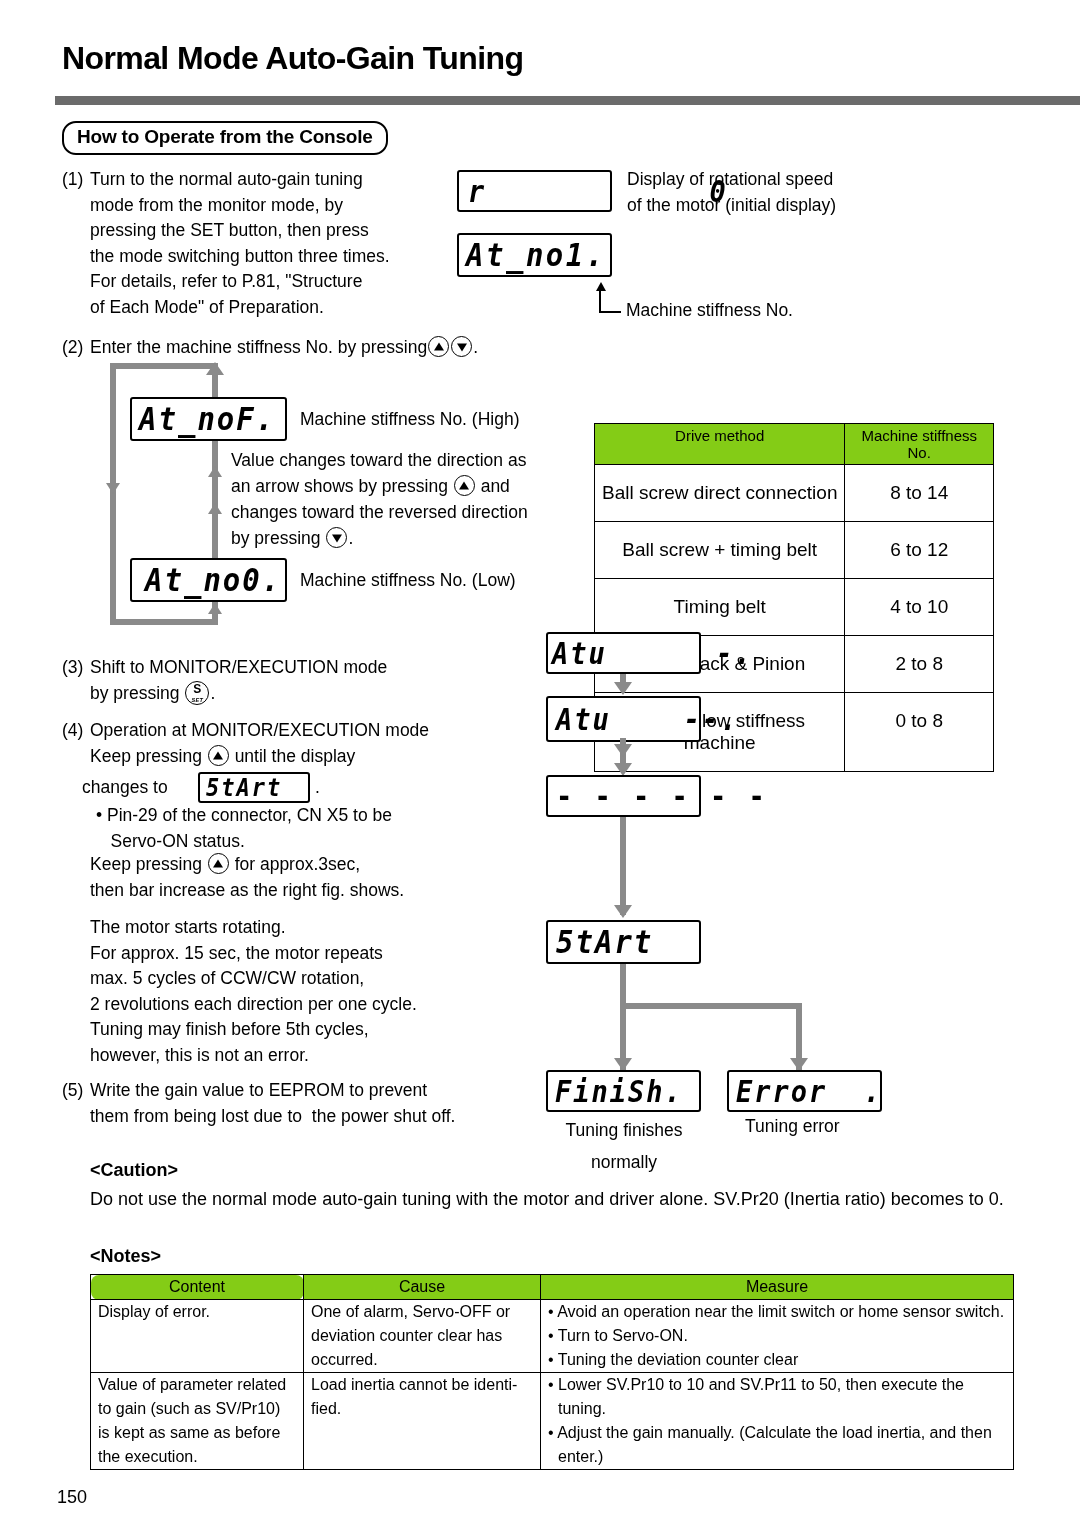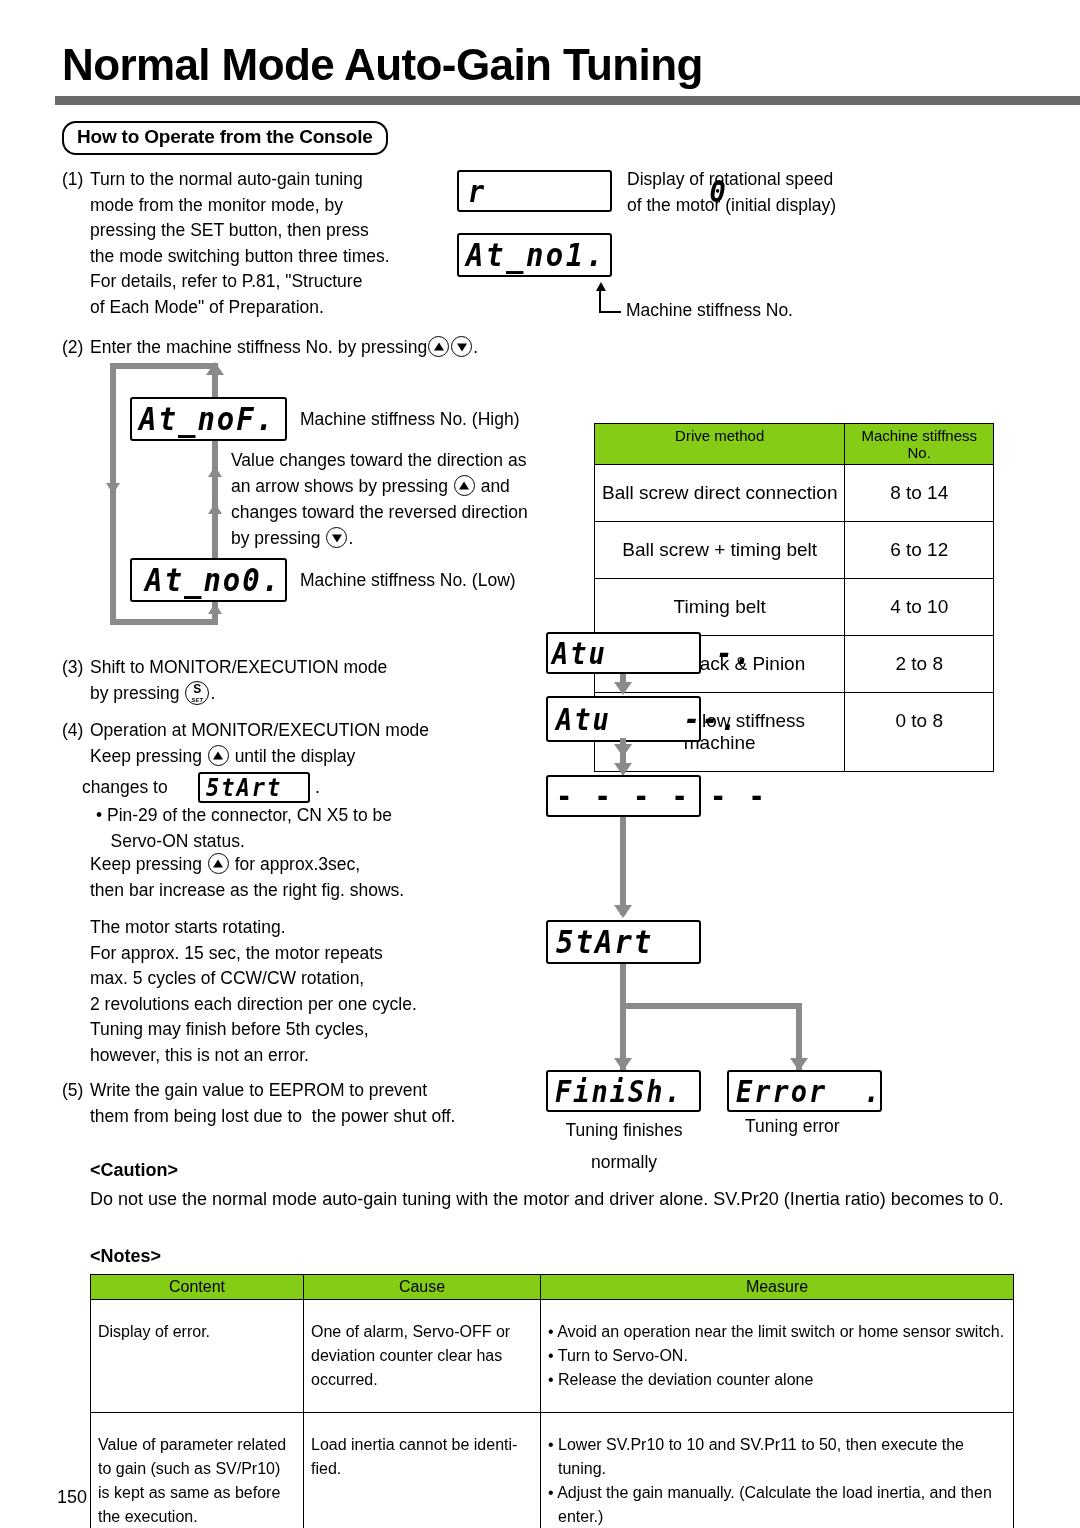--- a/index.html
+++ b/index.html
@@ -6,21 +6,21 @@
   body{
     width:1080px;height:1528px;position:relative;overflow:hidden;
     font-family:"Liberation Sans","DejaVu Sans",sans-serif;
     color:#000;
   }
   .page{position:absolute;inset:0;}
 
   
   #title{
     position:absolute;left:62px;top:40px;
-    font-size:44px;font-weight:bold;letter-spacing:-0.6px;
+    font-size:32px;font-weight:bold;letter-spacing:-0.6px;
     white-space:nowrap;
   }
   #title-rule{
     position:absolute;left:55px;top:96px;width:1025px;height:9px;
     background:#6b6b6b;
   }
   #section-badge{
     position:absolute;left:62px;top:121px;
     border:2px solid #000;border-radius:14px;
     padding:3px 13px 5px 13px;
@@ -125,21 +125,21 @@
 
   
   #drive-table{left:594px;top:423px;width:400px;}
   #drive-table td{text-align:center;font-size:19px;padding:17px 4px;margin-left:24px;}
   #drive-table th{font-size:15px;padding:3px 4px;}
   #drive-table td.dm{text-align:center;}
 
   
   #notes-table{left:90px;top:1274px;width:924px;}
   #notes-table th{font-size:16px;padding:3px 5px;}
-  #notes-table td{font-size:16px;line-height:24px;padding:20px 7px;}
+  #notes-table td{font-size:16px;line-height:24px;padding:0 7px;}
   #notes-table td.col1{width:198px;}
   #notes-table td.col2{width:222px;}
   .bul{display:block;text-indent:-10px;padding-left:10px;}
 
   
   #caution-head{position:absolute;left:90px;top:1160px;font-size:18px;font-weight:bold;}
   #caution-body{position:absolute;left:90px;top:1186px;width:930px;font-size:18px;line-height:27px;}
   #notes-head{position:absolute;left:90px;top:1246px;font-size:18px;font-weight:bold;}
 
   #page-num{position:absolute;left:57px;top:1487px;font-size:18px;}
@@ -304,33 +304,33 @@
 normally</div>
   <div class="txt" style="left:745px;top:1114px;">Tuning error</div>
 
   <div id="caution-head">&lt;Caution&gt;</div>
   <div id="caution-body">Do not use the normal mode auto-gain tuning with the motor and driver alone. SV.Pr20 (Inertia ratio) becomes to 0.</div>
 
   <div id="notes-head">&lt;Notes&gt;</div>
   <table class="tbl" id="notes-table">
     <thead>
       <tr>
-        <th style="width:198px;">Content</th>
+        <th style="width:198px;border-radius:8px;">Content</th>
         <th style="width:222px;">Cause</th>
         <th>Measure</th>
       </tr>
     </thead>
     <tbody>
       <tr>
         <td class="col1">Display of error.</td>
         <td class="col2">One of alarm, Servo-OFF or deviation counter clear has occurred.</td>
         <td>
           <span class="bul">• Avoid an operation near the limit switch or home sensor switch.</span>
           <span class="bul">• Turn to Servo-ON.</span>
-          <span class="bul">• Release the deviation counter alone</span>
+          <span class="bul">• Tuning the deviation counter clear</span>
         </td>
       </tr>
       <tr>
         <td class="col1">Value of parameter related to gain (such as SV/Pr10) is kept as same as before the execution.</td>
         <td class="col2">Load inertia cannot be identi-fied.</td>
         <td>
           <span class="bul">• Lower SV.Pr10 to 10 and SV.Pr11 to 50, then execute the tuning.</span>
           <span class="bul">• Adjust the gain manually. (Calculate the load inertia, and then enter.)</span>
         </td>
       </tr>

